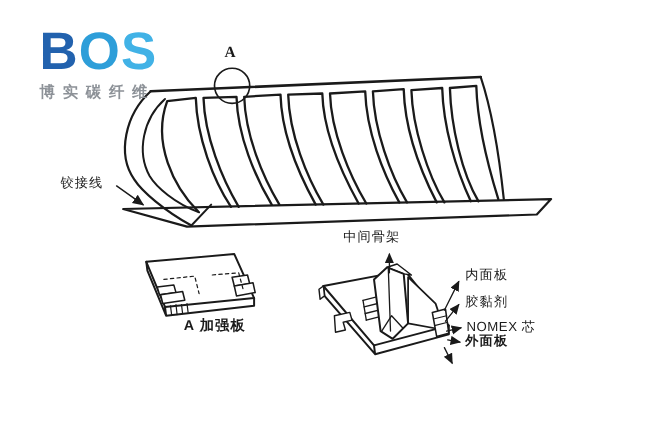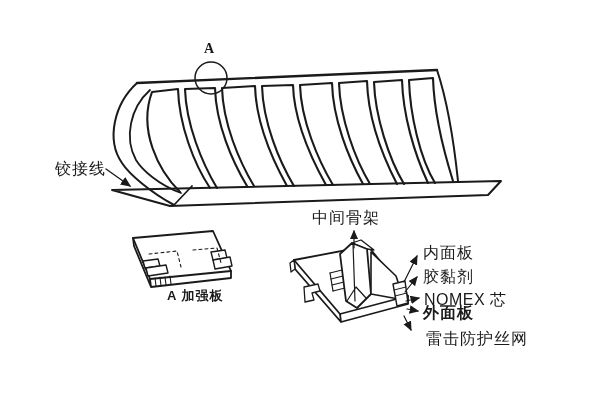--- a/index.html
+++ b/index.html
@@ -14,21 +14,21 @@
   body{background:#e8e8e8;font-family:"Liberation Sans","DejaVu Sans",sans-serif;}
   .stage{
     position:relative;width:600px;height:400px;background:var(--paper);
     overflow:hidden;color:var(--ink);
   }
   svg{position:absolute;left:0;top:0;}
   .ink{stroke:var(--ink);fill:none;stroke-linecap:round;stroke-linejoin:round;}
   .fillw{fill:var(--paper);}
   .lbl{
     position:absolute;white-space:nowrap;line-height:1.15;
-    font-size:16px;color:var(--ink);letter-spacing:1px;
+    font-size:12px;color:var(--ink);letter-spacing:1px;
   }
   .bold{font-weight:700;}
   .serif{font-family:"Liberation Serif","DejaVu Serif",serif;}
   .logo{position:absolute;left:36px;top:24px;}
   .logo-letters{font-size:48px;font-weight:700;line-height:1;letter-spacing:1px;
     font-family:"Liberation Sans","DejaVu Sans",sans-serif;}
   .logo-letters .l-b{color:var(--brand-b);}
   .logo-letters .l-o{color:var(--brand-o);}
   .logo-letters .l-s{color:var(--brand-s);}
   .logo-sub{margin-top:3px;font-size:14px;letter-spacing:7px;color:var(--logo-gray);font-weight:600;}
@@ -107,34 +107,37 @@
 
       <path class="ink" stroke-width="1.2" d="M354,248 L354,231" marker-end="url(#ah)"></path>
       <path class="ink" stroke-width="1.2" d="M404,282 L417,256" marker-end="url(#ah)"></path>
       <path class="ink" stroke-width="1.2" d="M405,292 L417,277" marker-end="url(#ah)"></path>
       <path class="ink" stroke-width="1.2" d="M406,301 L419,298" marker-end="url(#ah)"></path>
       <path class="ink" stroke-width="1.2" d="M407,309 L418,311" marker-end="url(#ah)"></path>
       <path class="ink" stroke-width="1.2" d="M404,316 L411,330" marker-end="url(#ah)"></path>
     </g>
   </svg>
 
+  <div class="logo">
+    <div class="logo-letters"><span class="l-b">B</span><span class="l-o">O</span><span class="l-s">S</span></div>
+    <div class="logo-sub">博实碳纤维</div>
+  </div>
 
   <div class="lbl bold serif" style="left:204px;top:41px;font-size:14px;">A</div>
 
   <div class="lbl" style="left:55px;top:160px;">铰接线</div>
 
   <div class="lbl" style="left:312px;top:209px;text-align:center;">中间骨架</div>
 
   <div class="lbl" style="left:423px;top:244px;">内面板</div>
 
   <div class="lbl" style="left:423px;top:268px;">胶黏剂</div>
 
   <div class="lbl" style="left:424px;top:291px;letter-spacing:0.5px;">NOMEX 芯</div>
 
   <div class="lbl" style="left:423px;top:304px;font-weight:bold;">外面板</div>
 
-  <div class="lbl" style="left:426px;top:330px;">雷击防护丝网</div>
 
   <div class="lbl bold" style="left:167px;top:289px;font-size:13px;">A 加强板</div>
 
 
 
 </div>
 
 </body></html>

